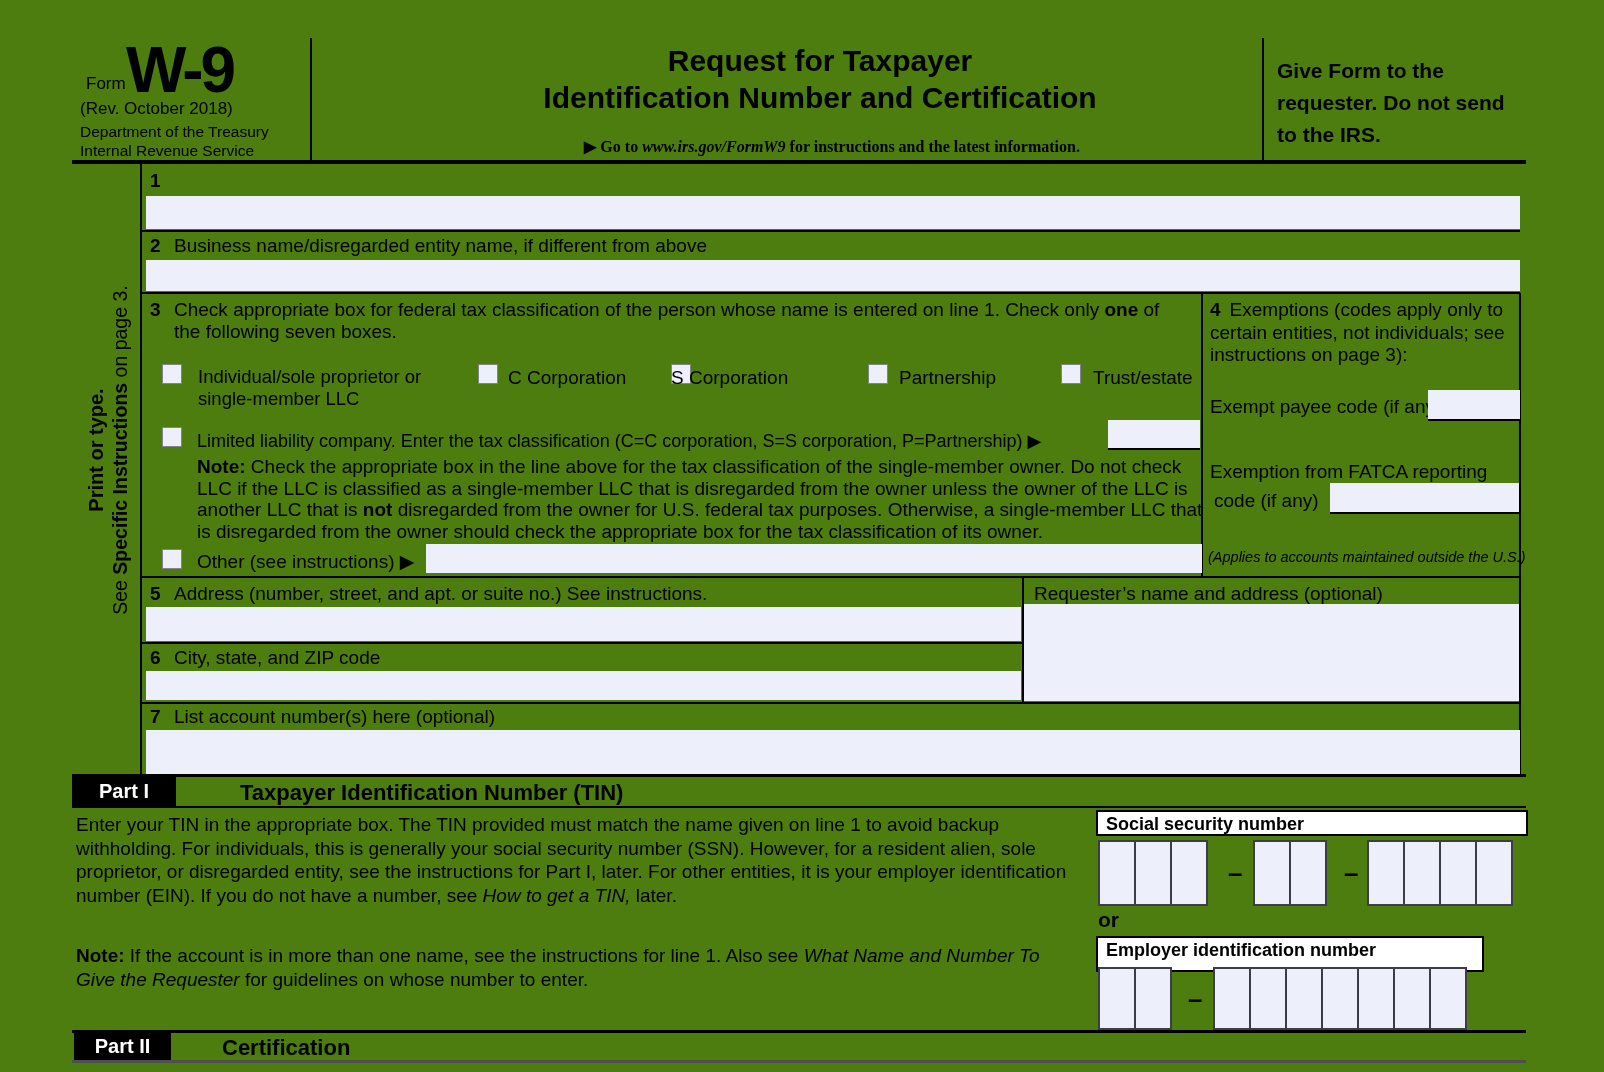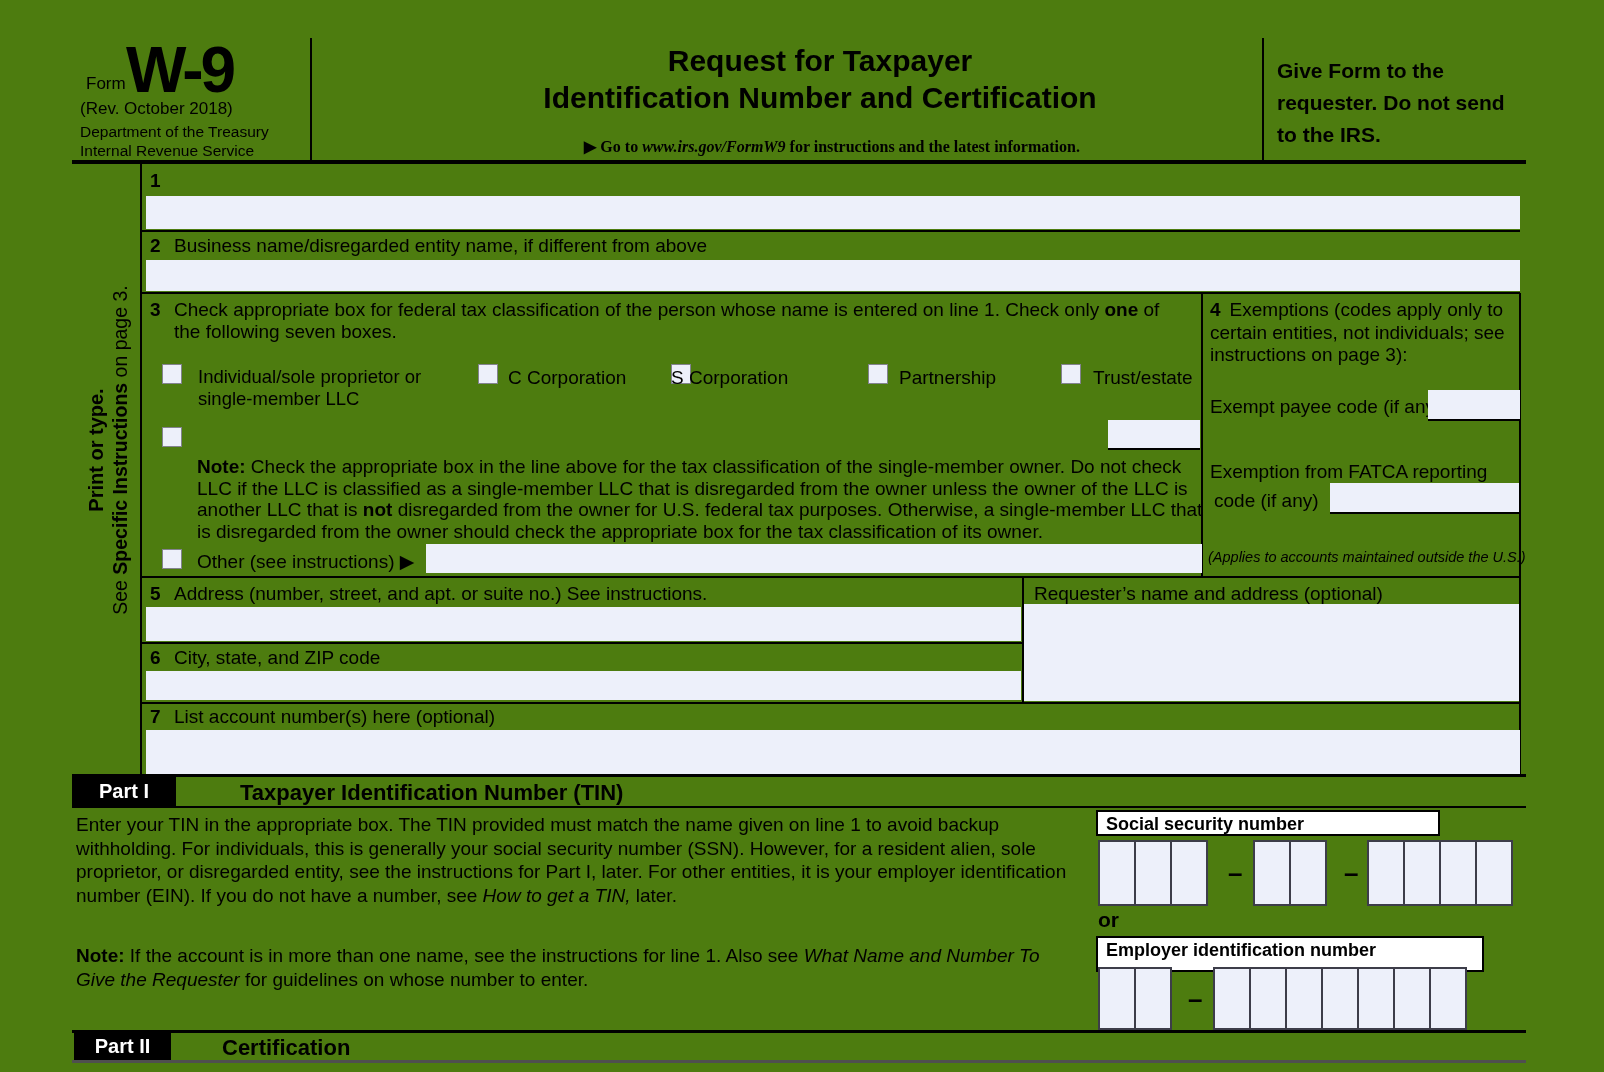--- a/index.html
+++ b/index.html
@@ -86,20 +86,23 @@
   <span class="cb" style="left:478px; top:364px;"></span>
   <div class="cblbl" style="left:508px; top:367px;">C Corporation</div>
   <span class="cb" style="left:671px; top:364px;"></span>
   <div class="cblbl" style="left:671px; top:367px;">S Corporation</div>
   <span class="cb" style="left:868px; top:364px;"></span>
   <div class="cblbl" style="left:899px; top:367px;">Partnership</div>
   <span class="cb" style="left:1061px; top:364px;"></span>
   <div class="cblbl" style="left:1093px; top:367px;">Trust/estate</div>
 
   <span class="cb" style="left:162px; top:427px;"></span>
+  <div class="cblbl" style="left:197px; top:430px; width:1000px; font-size:18px; white-space:nowrap;">
+    <span>Limited liability company. Enter the tax classification (C=C corporation, S=S corporation, P=Partnership) </span><span>▶</span>
+  </div>
   <div class="ufield" style="left:1108px; top:420px; width:92px; height:28px;"></div>
 
   <div class="lbl" style="left:197px; top:456px; width:1014px; line-height:21.5px;">
     <span class="b">Note:</span><span> Check the appropriate box in the line above for the tax classification of the single-member owner.  Do not check LLC if the LLC is classified as a single-member LLC that is disregarded from the owner unless the owner of the LLC is another LLC that is </span><span class="b">not</span><span> disregarded from the owner for U.S. federal tax purposes. Otherwise, a single-member LLC that is disregarded from the owner should check the appropriate box for the tax classification of its owner.</span>
   </div>
 
   <span class="cb" style="left:162px; top:549px;"></span>
   <div class="cblbl" style="left:197px; top:551px; white-space:nowrap;">
     <span>Other (see instructions) </span><span>▶</span>
   </div>
@@ -136,21 +139,21 @@
   <div class="bartitle" style="left:240px; top:780px;">Taxpayer Identification Number (TIN)</div>
   <div class="hline" style="left:72px; top:806px; width:1454px; height:1.5px;"></div>
 
   <div class="abs" style="left:76px; top:813px; width:1006px; font-size:19px; line-height:23.6px;">
     <span>Enter your TIN in the appropriate box. The TIN provided must match the name given on line 1 to avoid backup withholding. For individuals, this is generally your social security number (SSN). However, for a resident alien, sole proprietor, or disregarded entity, see the instructions for Part I, later. For other entities, it is your employer identification number (EIN). If you do not have a number, see </span><span class="i">How to get a TIN,</span><span> later.</span>
   </div>
   <div class="abs" style="left:76px; top:944px; width:1006px; font-size:19px; line-height:23.6px;">
     <span class="b">Note:</span><span> If the account is in more than one name, see the instructions for line 1. Also see </span><span class="i">What Name and Number To Give the Requester</span><span> for guidelines on whose number to enter.</span>
   </div>
 
-  <div class="headbox" style="left:1096px; top:810px; width:344px; height:26px;">Social security number</div>
+  <div class="headbox" style="left:1096px; top:810px; width:432px; height:26px;">Social security number</div>
   <div class="dgroup" style="left:1098px; top:840px; height:66px;">
     <div class="dcell"></div>
       <div class="dcell"></div>
       <div class="dcell"></div>
   </div>
   <div class="dash" style="left:1228px; top:858px;">–</div>
   <div class="dgroup" style="left:1253px; top:840px; height:66px;">
     <div class="dcell"></div>
       <div class="dcell"></div>
   </div>

